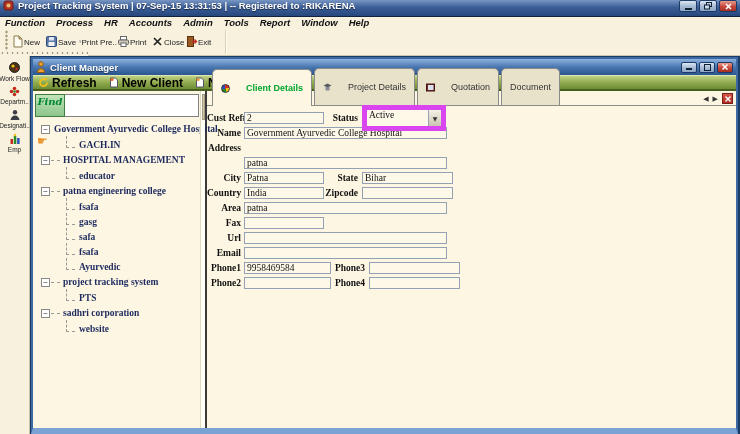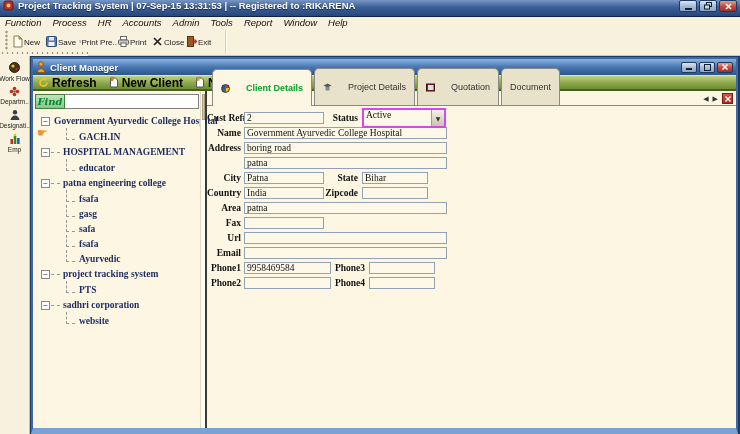--- a/index.html
+++ b/index.html
@@ -17,21 +17,21 @@
   .win-btn { width:18px; height:12px; border:1px solid #1c3providing?; }
   .win-btn, .cm-btn { display:flex; align-items:center; justify-content:center;
     border:1px solid #1c3a63; border-radius:2px;
     background:linear-gradient(180deg,#dde7f3 0%,#a9bcd6 50%,#8ea6c6 100%); }
   .win-btn { width:18px; height:12px; }
   .win-btn.close-btn, .cm-btn.close-btn { background:linear-gradient(180deg,#e89a8a 0%,#c6473a 55%,#a52f22 100%); }
 
   
   .menubar { position:absolute; left:0; top:17px; width:740px; height:11px;
     background:#f7f1de; display:flex; align-items:center; gap:11px; padding-left:5px;
-    font-size:9.5px; font-style:italic; font-weight:400; color:#111; line-height:11px; }
+    font-size:9.5px; font-style:italic; font-weight:700; color:#111; line-height:11px; }
   .menu-item { white-space:nowrap; cursor:default; }
 
   
   .toolbar { position:absolute; left:0; top:28px; width:740px; height:28px;
     background:#f7f1de; border-bottom:1px solid #cfc8ae; display:flex; align-items:flex-start; padding-left:5px; }
   .grip-v { width:3px; height:24px; margin:2px 3px 0 0;
     background-image:radial-gradient(#a89f80 1px, transparent 1.2px); background-size:3px 4px; }
   .tb-btn { width:34px; height:26px; display:flex; flex-direction:row; align-items:center;
     justify-content:flex-start; padding-top:1px; }
   .tb-btn .tb-label { font-size:8px; color:#222; margin-top:1px; white-space:nowrap; }
@@ -62,21 +62,21 @@
     background:linear-gradient(180deg,#c0d284 0%,#91ab4e 50%,#6d8c33 100%);
     border-top:1px solid #dce8b2; border-bottom:2px solid #47601f;
     display:flex; align-items:center; gap:12px; padding-left:5px; }
   .cm-tb-btn { display:flex; align-items:center; gap:3px; font-size:12px; color:#000; font-weight:bold; }
 
   .cm-body { flex:1; display:flex; min-height:0; }
 
   
   .tree-panel { width:174px; flex:0 0 auto; background:#fdf6e3; border-right:2px solid #3a3a3a;
     position:relative; padding-top:2px; }
-  .find-row { display:flex; height:15px; margin:1px 6px 4px 2px; }
+  .find-row { display:flex; height:23px; margin:1px 6px 4px 2px; }
   .find-label { width:30px; background:linear-gradient(180deg,#c2e4ba,#8cc48c);
     border:1px solid #3f7d3f; font-family:"DejaVu Serif", serif; font-style:italic; font-weight:bold;
     font-size:10px; text-align:center; line-height:13px; color:#083; }
   .find-input { flex:1; border:1px solid #808080; border-left:none; background:#fff;
     font-size:9px; padding:0 2px; outline:none; }
   .tree { position:relative; font-family:"Liberation Serif", serif; font-weight:bold;
     color:#1c2a5e; font-size:9.5px; padding-left:6px; }
   .tree-parent { display:flex; align-items:center; height:16px; margin-left:2px; white-space:nowrap; }
   .expand-box { width:9px; height:9px; flex:0 0 auto; border:1px solid #888; background:#fff;
     font-size:8px; line-height:7px; text-align:center; color:#333; font-family:"Liberation Sans",sans-serif; font-weight:normal; }
@@ -113,22 +113,22 @@
 
   
   .form { padding:6px 0 0 0; font-family:"Liberation Serif", serif; }
   .frow { display:flex; align-items:center; height:12px; margin-bottom:3px; }
   .flabel { width:37px; flex:0 0 auto; text-align:right; font-weight:bold; font-size:9.5px;
     color:#111; padding-right:3px; white-space:nowrap; }
   .flabel2 { width:38px; flex:0 0 auto; text-align:right; font-weight:bold; font-size:9.5px;
     color:#111; padding-right:4px; margin-left:0; white-space:nowrap; }
   .finput { height:12px; border:1px solid #94a0b4; background:#fdf8e8;
     font-family:"Liberation Serif", serif; font-size:9.5px; color:#111; padding:0 2px; outline:none; }
-  .w-short { width:80px; } .w-phone { width:87px; } .w-wide { width:203px; } .w-right { width:66px; }
-  .dropdown { position:relative; width:84px; height:13px; border:2px solid #d946ef; background:#fdf8e8;
+  .w-short { width:80px; } .w-phone { width:87px; } .w-wide { width:203px; } .w-right { width:91px; }
+  .dropdown { position:relative; width:84px; height:13px; border:5px solid #d946ef; background:#fdf8e8;
     font-family:"Liberation Serif", serif; font-size:9.5px; color:#111; padding:0 14px 16px 2px; line-height:11px; }
   .dd-btn { position:absolute; right:0; top:0; bottom:0; width:13px;
     background:linear-gradient(180deg,#f4f1e6,#cbc4b0); border-left:1px solid #94a0b4;
     display:flex; align-items:center; justify-content:center; font-size:6px; color:#333;
     font-family:"DejaVu Sans", sans-serif; }
 </style>
 </head>
 <body>
 
 <div class="titlebar">
@@ -437,21 +437,20 @@
             </div>
           </div>
 
           <div class="frow">
             <span class="flabel">Name</span>
             <input class="finput w-wide" type="text" value="Government Ayurvedic College Hospital" style="">
           </div>
 
           <div class="frow">
             <span class="flabel">Address</span>
-            <input class="finput w-wide" type="text" value="boring road" style="">
           </div>
 
           <div class="frow">
             <span class="flabel"></span>
             <input class="finput w-wide" type="text" value="patna" style="">
           </div>
 
           <div class="frow">
             <span class="flabel">City</span>
             <input class="finput w-short" type="text" value="Patna" style="">

